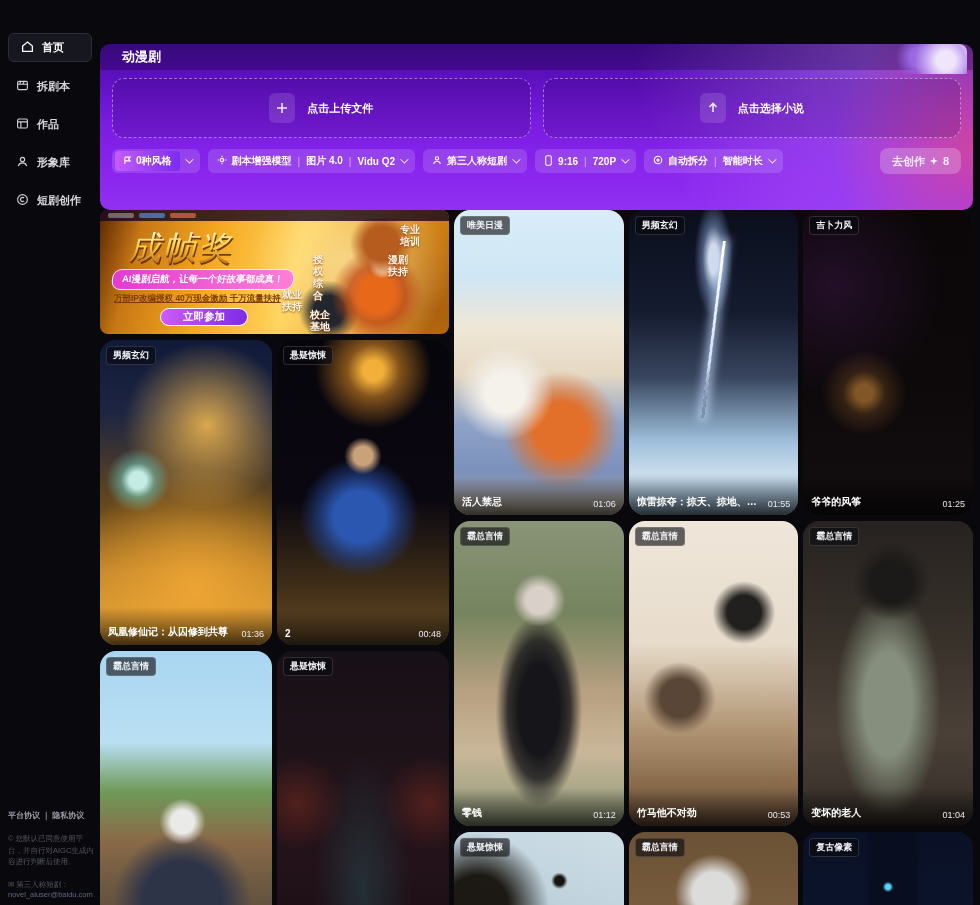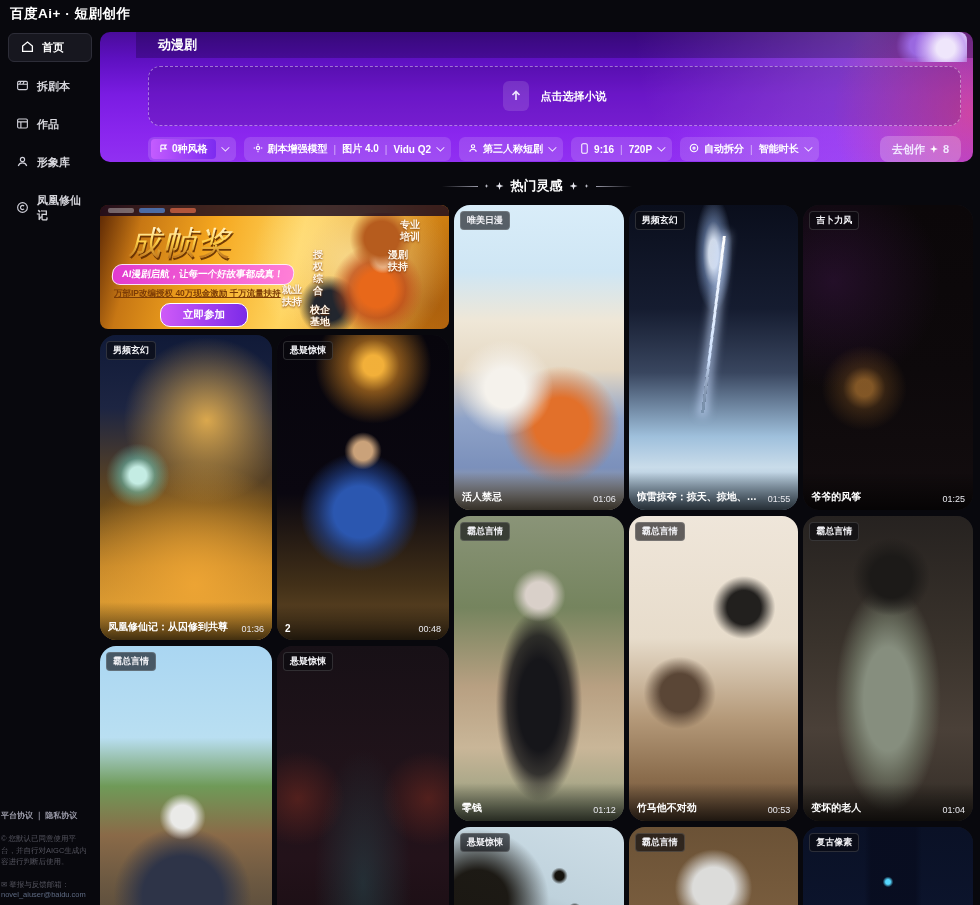--- a/index.html
+++ b/index.html
@@ -10,35 +10,35 @@
   
   .topbar { height:27px; display:flex; align-items:center; padding:0 10px; }
   .logo { font-size:13.5px; font-weight:700; letter-spacing:.5px; color:#fff; }
 
   
   .sidebar { position:absolute; left:0; top:27px; width:100px; height:878px; padding:6px 8px; }
   .nav-item { display:flex; align-items:center; gap:8px; padding:6px 8px; margin-bottom:11px;
     font-size:11px; font-weight:600; color:#d6d6dc; border-radius:6px; cursor:pointer; }
   .nav-item.active { background:#17171f; border:1px solid #2d2d38; padding:6px 12px; color:#fff; }
   .nav-item svg { flex:0 0 auto; }
-  .side-footer { position:absolute; left:1px; bottom:6px; width:86px; }
+  .side-footer { position:absolute; left:8px; bottom:6px; width:86px; }
   .sf-links { font-size:8px; font-weight:700; color:#9a9aa8; }
   .sf-disc { margin-top:12px; font-size:7.5px; line-height:1.55; color:#55555f; }
   .sf-mail-label { margin-top:12px; font-size:7.5px; color:#55555f; }
   .sf-mail { font-size:7.5px; color:#5e6a82; word-break:break-all; cursor:pointer; }
 
   
   .main { position:absolute; left:100px; top:27px; width:873px; height:878px; }
 
   
-  .hero { position:relative; height:130px; border-radius:10px; overflow:hidden; margin-top:5px;
+  .hero { position:relative; height:166px; border-radius:10px; overflow:hidden; margin-top:17px;
     background:
       radial-gradient(circle at 100% 62%, rgba(255,80,105,.55), transparent 16%),
       radial-gradient(circle at 88% 0%, rgba(210,150,255,.45), transparent 30%),
-      linear-gradient(180deg,#490c9a 0%,#5d10c0 20%,#7a1ce2 48%,#8a26ee 78%,#9130f2 100%); padding-left: 36px; }
+      linear-gradient(180deg,#490c9a 0%,#5d10c0 20%,#7a1ce2 48%,#8a26ee 78%,#9130f2 100%); }
   .hero-top { height:26px; display:flex; align-items:center; padding:0 22px;
     background:rgba(10,0,40,.28); }
   .hero-title { font-size:13px; font-weight:700; }
   .hero-girl { position:absolute; right:6px; top:0; width:76px; height:30px; border-radius:0 8px 0 10px;
     background:
       radial-gradient(circle at 72% 55%, #efe6fb 0 16%, #c7a6f2 34%, transparent 55%),
       radial-gradient(circle at 38% 45%, #9a68e0 0 20%, transparent 48%),
       radial-gradient(circle at 90% 20%, #f6f0ff 0 10%, transparent 30%); }
   .uploads { display:flex; gap:12px; margin:8px 12px 0; }
   .upload-box { flex:1; height:60px; border:1.5px dashed rgba(255,255,255,.42); border-radius:12px;
@@ -114,21 +114,21 @@
   .banner-title { position:absolute; left:28px; top:16px; font-size:33px; font-weight:400;
     font-style:italic; letter-spacing:2px;
     background:linear-gradient(180deg,#fff8e0 10%,#ffd24a 45%,#a8540c 95%);
     -webkit-background-clip:text; background-clip:text; color:transparent;
     filter:drop-shadow(1px 2px 0 rgba(90,40,0,.85)); }
   .banner-sub { position:absolute; left:12px; top:59px; padding:3px 9px; border-radius:9px;
     background:linear-gradient(90deg,#e23ad0,#ff7fd6); border:1px solid rgba(255,255,255,.85);
     font-size:9.5px; font-weight:700; color:#fff; transform:skewX(-6deg); }
   .banner-benefits { position:absolute; left:14px; top:83px; font-size:8.5px; font-weight:700;
     color:#7c3c06;text-decoration:underline; }
-  .banner-cta { position:absolute; left:60px; top:98px; width:88px; height:24px; border-radius:10px;
+  .banner-cta { position:absolute; left:60px; top:98px; width:88px; height:18px; border-radius:10px;
     background:linear-gradient(90deg,#cf5af8,#7c2be8); border:1px solid #fff; display:flex;
     align-items:center; justify-content:center; font-size:10.5px; font-weight:700; color:#fff; }
   .btag { position:absolute; z-index:2; width:20px; font-size:10px; font-weight:700; color:#fff7ea;
     line-height:1.2; text-shadow:0 1px 2px rgba(120,50,0,.9); }
   .btag.t0 { left:193px; top:44px;padding-left:20px; } .btag.t1 { left:300px; top:14px; }
   .btag.t2 { left:288px; top:44px; } .btag.t3 { left:182px; top:79px; }
   .btag.t4 { left:210px; top:99px; }
 
   
   .art { position:absolute; inset:0; }
@@ -193,23 +193,20 @@
       radial-gradient(circle at 55% 44%, #4ec8f2 0 .8%, transparent 1.8%),
       radial-gradient(circle at 52% 78%, rgba(45,125,225,.8) 0 7%, transparent 20%),
       linear-gradient(90deg, transparent 36%, rgba(8,13,32,.95) 40% 66%, transparent 70%),
       linear-gradient(180deg,#0a1126 0%,#0d1630 46%,#0b1a38 72%,#123252 100%); }
 </style>
 </head>
 <body>
 
 <div class="page">
 
-  <header class="topbar">
-    <div class="logo">百度Ai+ · 短剧创作</div>
-  </header>
 
   <aside class="sidebar">
     <div class="nav-item active">
       <span><svg width="13" height="13" viewBox="0 0 16 16" fill="none" stroke="#fff" stroke-width="1.6">
             <path d="M2 7.5 8 2.5l6 5V14H2z"></path>
           </svg></span>
       <span>首页</span>
     </div>
     <div class="nav-item">
       <span><svg width="13" height="13" viewBox="0 0 16 16" fill="none" stroke="#cfcfd8" stroke-width="1.4">
@@ -230,40 +227,48 @@
             <circle cx="8" cy="5.5" r="2.6"></circle>
             <path d="M2.8 13.5c.8-2.6 2.8-3.8 5.2-3.8s4.4 1.2 5.2 3.8"></path>
           </svg></span>
       <span>形象库</span>
     </div>
     <div class="nav-item">
       <span><svg width="13" height="13" viewBox="0 0 16 16" fill="none" stroke="#cfcfd8" stroke-width="1.4">
             <circle cx="8" cy="8" r="6"></circle>
             <path d="M10 6.2a2.6 2.6 0 1 0 0 3.6"></path>
           </svg></span>
-      <span>凤凰修仙记</span>
+      <span>短剧创作</span>
     </div>
 
     <div class="side-footer">
       <div class="sf-links">平台协议 ｜ 隐私协议</div>
       <div class="sf-disc">© 您默认已同意使用平台，并自行对AIGC生成内容进行判断后使用。</div>
-      <div class="sf-mail-label">✉ 举报与反馈邮箱：</div>
+      <div class="sf-mail-label">✉ 第三人称短剧：</div>
       <div class="sf-mail">novel_aiuser@baidu.com</div>
     </div>
   </aside>
 
   <main class="main">
 
     <section class="hero">
       <div class="hero-top">
         <span class="hero-title">动漫剧</span>
       </div>
       <div class="hero-girl"></div>
 
       <div class="uploads">
+        <div class="upload-box">
+          <span class="up-ic">
+              <svg width="12" height="12" viewBox="0 0 12 12" stroke="#efe6ff" stroke-width="1.6">
+                <path d="M6 1v10M1 6h10"></path>
+              </svg>
+            </span>
+          <span class="upload-label">点击上传文件</span>
+        </div>
         <div class="upload-box">
           <span class="up-ic">
               <svg width="12" height="12" viewBox="0 0 12 12" fill="none" stroke="#efe6ff" stroke-width="1.6">
                 <path d="M6 10V2M2.5 5 6 1.5 9.5 5"></path>
               </svg>
             </span>
           <span class="upload-label">点击选择小说</span>
         </div>
       </div>
 
@@ -322,29 +327,20 @@
         </div>
 
         <div class="create-btn">
           <span>去创作</span>
           <span class="star4"></span>
           <span>8</span>
         </div>
       </div>
     </section>
 
-    <div class="section-head">
-      <span class="sh-line"></span>
-      <span class="sh-dot"></span>
-      <span class="sh-star"></span>
-      <span class="sh-title">热门灵感</span>
-      <span class="sh-star"></span>
-      <span class="sh-dot"></span>
-      <span class="sh-line r"></span>
-    </div>
 
     <div class="grid">
 
       <div class="left-block">
         <div class="banner">
           <div class="banner-chara"></div>
           <div class="banner-strip">
               <i></i>
               <i></i>
               <i></i>

